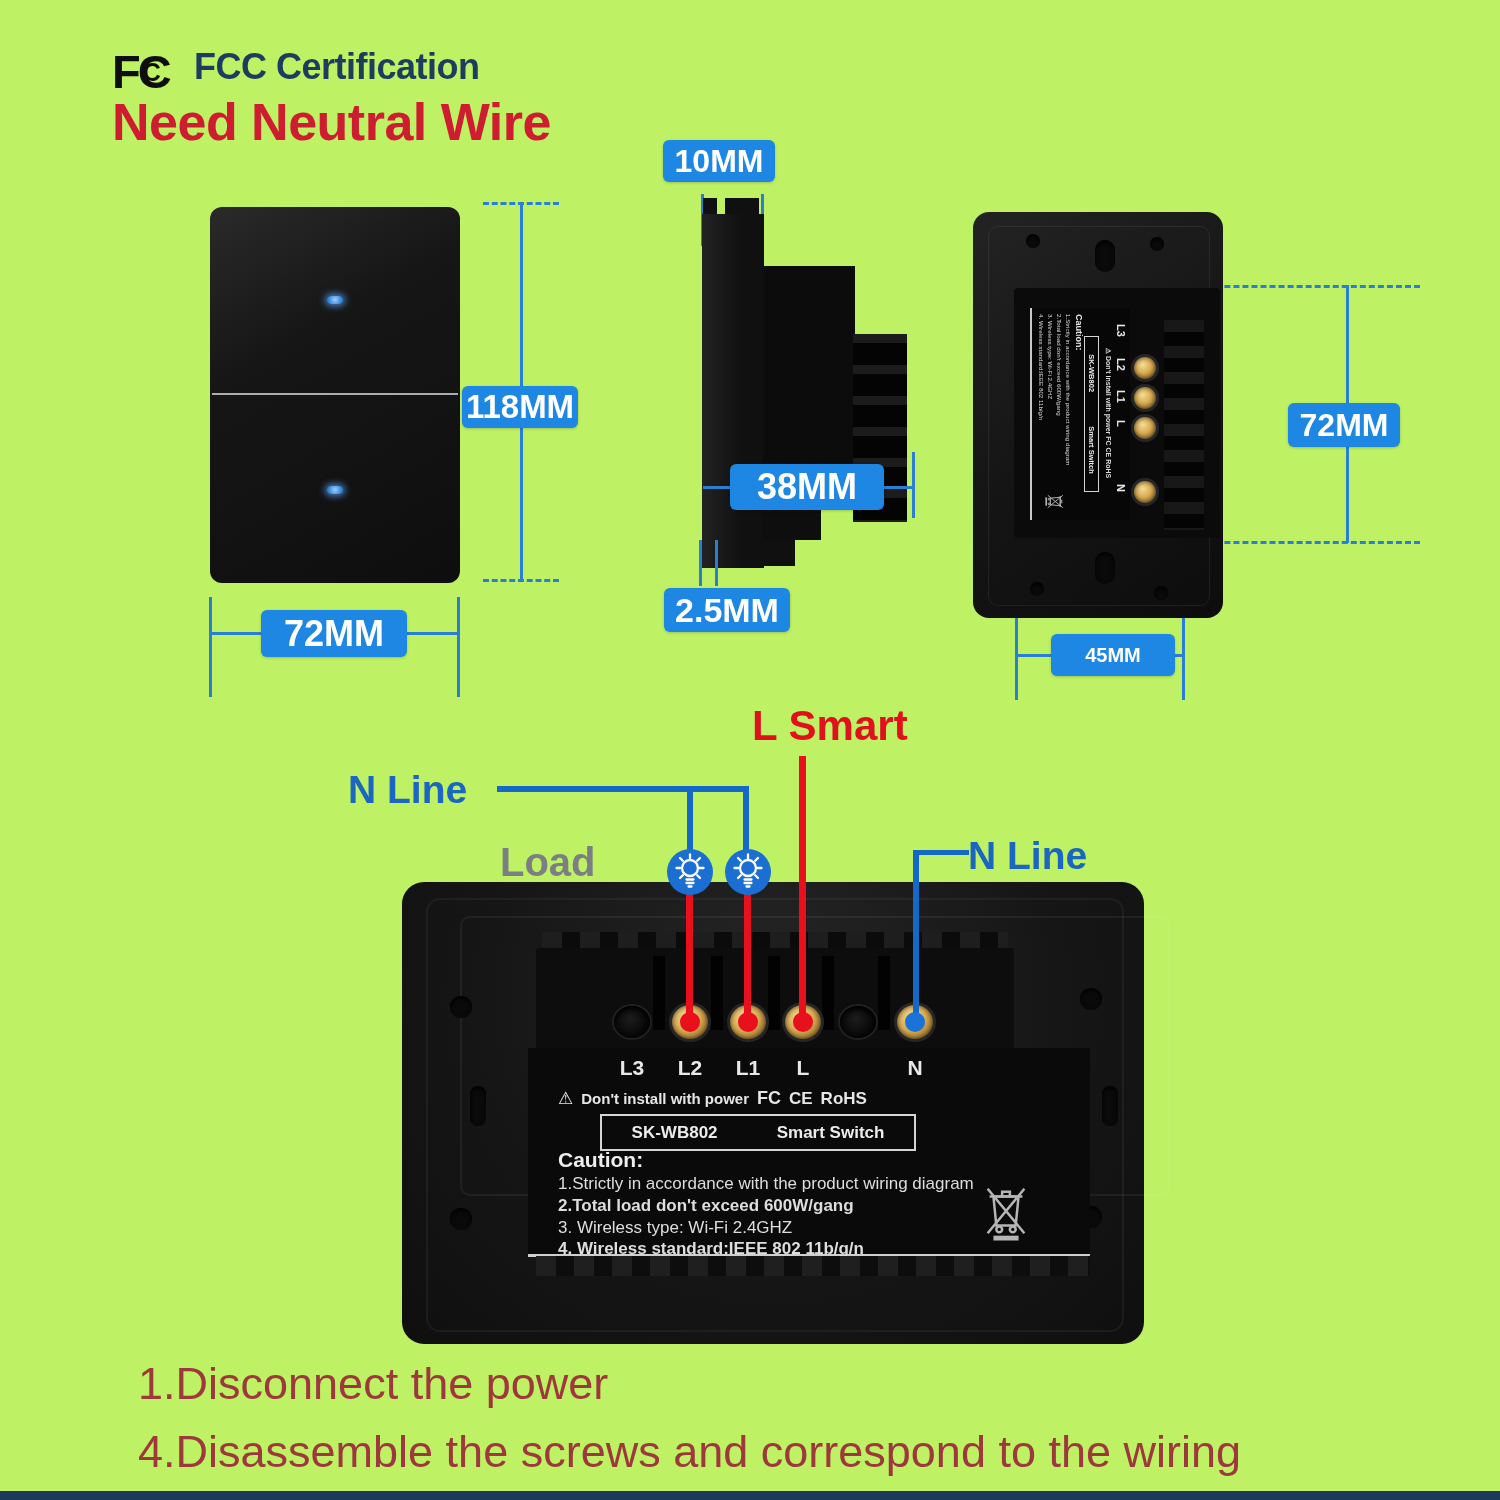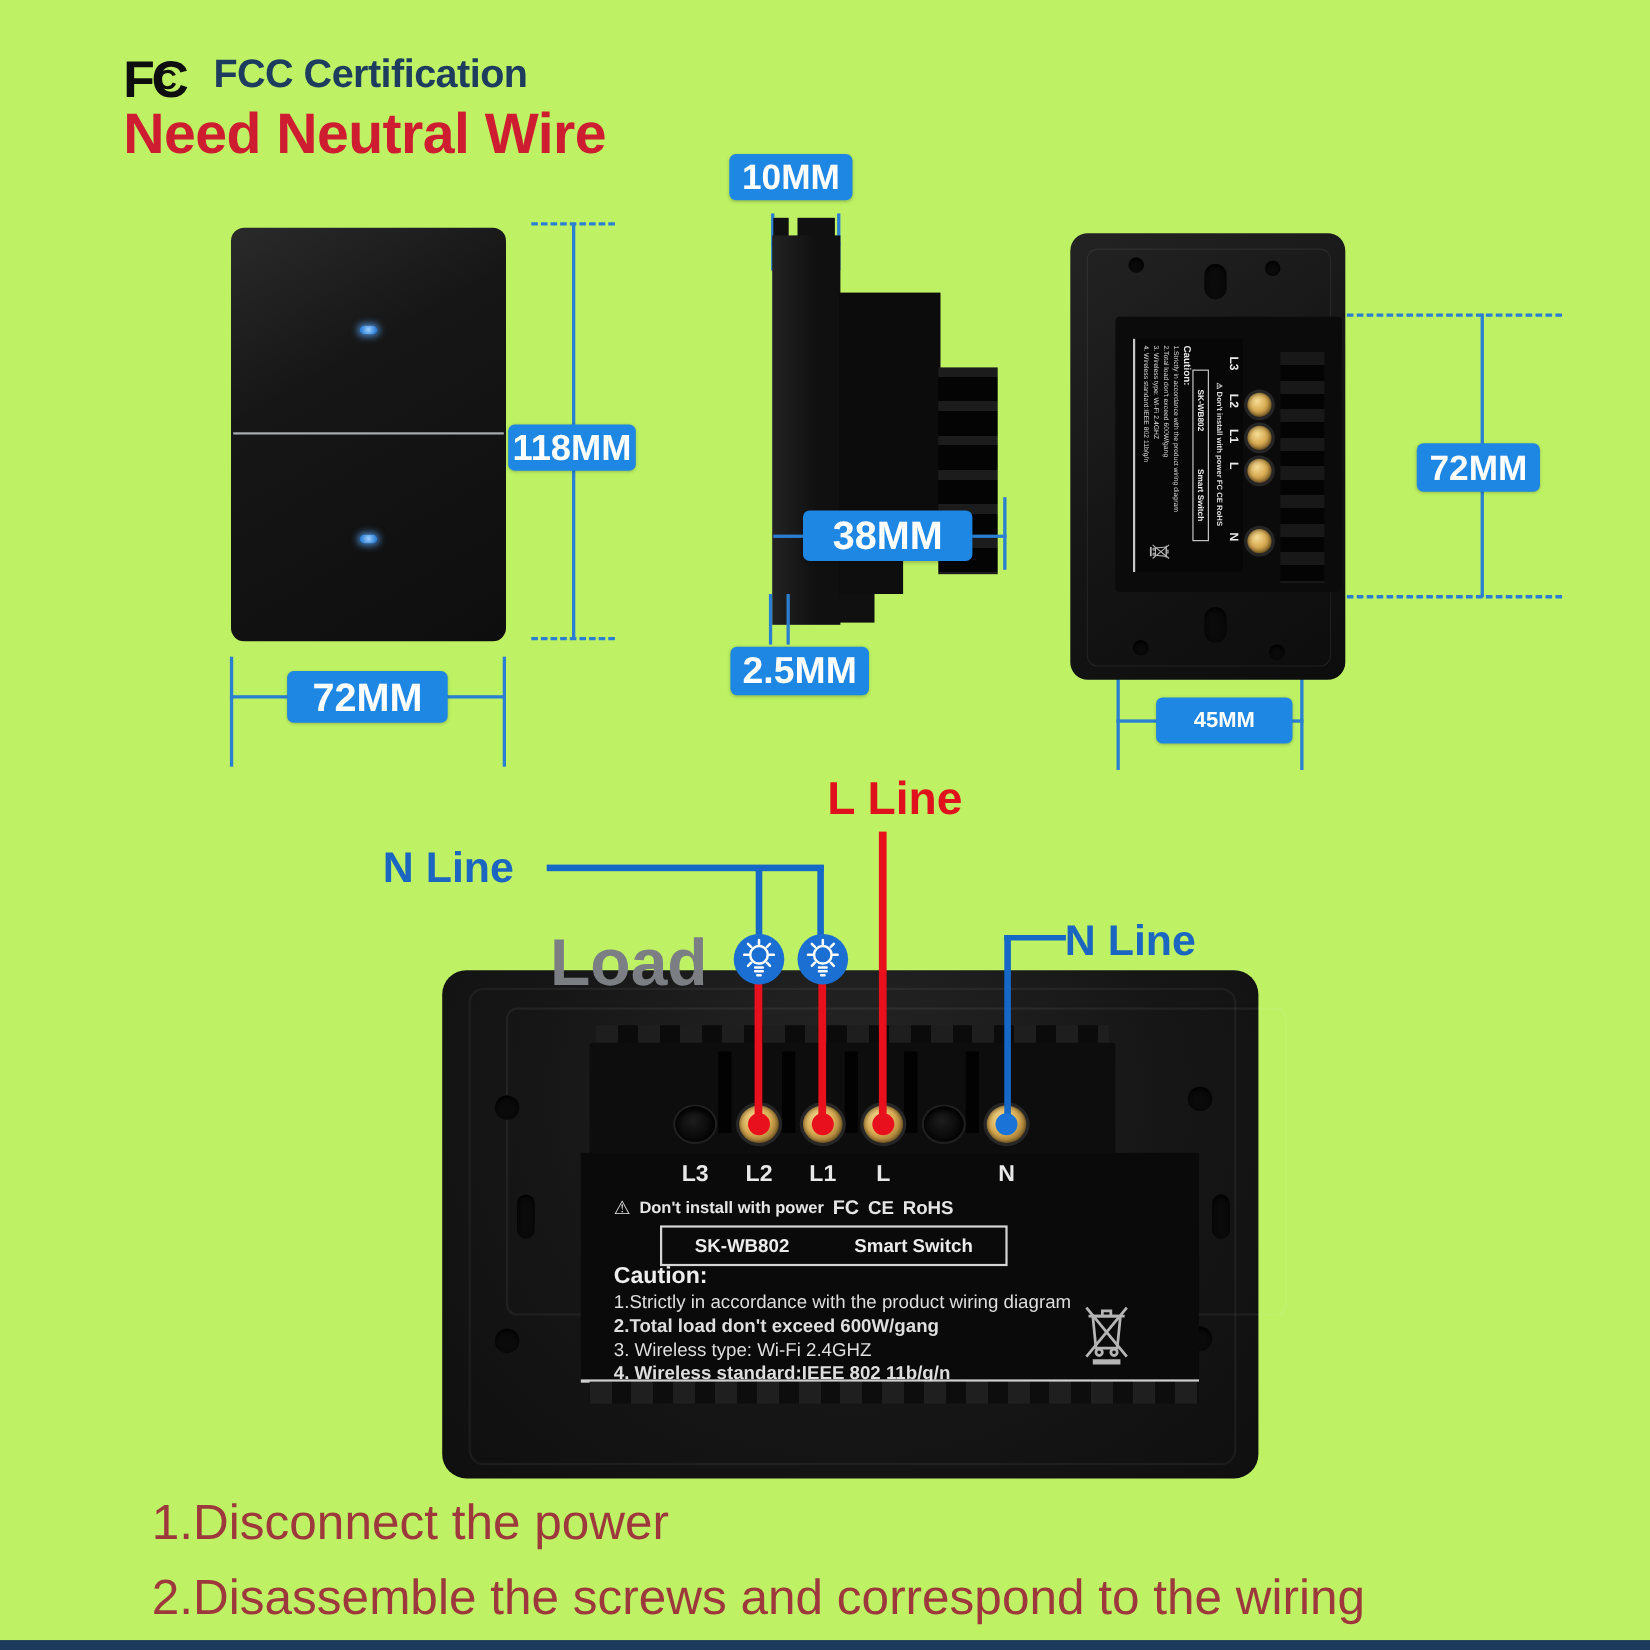--- a/index.html
+++ b/index.html
@@ -150,24 +150,24 @@
     <div class="dline" style="left:1346px;top:285px;width:3px;height:258px;"></div>
     <div class="badge" style="left:1288px;top:403px;width:112px;height:44px;font-size:32px;z-index:4;">72MM</div>
 
     <div class="dline" style="left:1015px;top:610px;width:3px;height:90px;"></div>
     <div class="dline" style="left:1182px;top:610px;width:3px;height:90px;"></div>
     <div class="dline" style="left:1015px;top:654px;width:170px;height:3px;"></div>
     <div class="badge" style="left:1051px;top:634px;width:124px;height:42px;font-size:20px;z-index:4;">45MM</div>
   </div>
 
   <div>
-    <div class="wlabel" style="left:752px;top:702px;font-size:42px;color:#e0111d;z-index:16;">L Line</div>
+    <div class="wlabel" style="left:752px;top:702px;font-size:42px;color:#e0111d;z-index:16;">L Smart</div>
     <div class="wlabel" style="left:348px;top:768px;font-size:39px;color:#1b66c0;z-index:16;">N Line</div>
     <div class="wlabel" style="left:968px;top:834px;font-size:39px;color:#1b66c0;z-index:16;">N Line</div>
-    <div class="abs" style="left:500px;top:840px;font-size:60px;font-weight:600;color:#7b7f84;z-index:16;">Load</div>
+    <div class="abs" style="left:500px;top:840px;font-size:40px;font-weight:600;color:#7b7f84;z-index:16;">Load</div>
 
     <div class="blue-wire" style="left:497px;top:786px;width:252px;height:6px;"></div>
     <div class="blue-wire" style="left:687px;top:787px;width:6px;height:64px;"></div>
     <div class="blue-wire" style="left:743px;top:787px;width:6px;height:64px;"></div>
     <div class="blue-wire" style="left:913px;top:850px;width:56px;height:5px;"></div>
     <div class="blue-wire" style="left:913px;top:850px;width:6px;height:175px;"></div>
     <div class="red-wire" style="left:686px;top:892px;width:7px;height:133px;"></div>
     <div class="red-wire" style="left:744px;top:892px;width:7px;height:133px;"></div>
     <div class="red-wire" style="left:799px;top:756px;width:7px;height:269px;"></div>
 
@@ -255,16 +255,16 @@
           <path d="M4 6L42 52M42 6L4 52"></path>
             <path d="M10 57h26" stroke-width="5"></path>
         </g>
       </svg>
     </div>
     <div class="abs" style="left:536px;top:1256px;width:554px;height:20px;z-index:12;
          background:repeating-linear-gradient(90deg,#1f1f1f 0 20px,#0d0d0d 20px 38px);"></div>
   </div>
 
   <div class="abs" style="left:138px;top:1358px;font-size:45px;font-weight:500;color:#9d383c;">1.Disconnect the power</div>
-  <div class="abs" style="left:138px;top:1426px;font-size:45px;font-weight:500;color:#9d383c;">2.Disassemble the screws and correspond to the wiring</div>
+  <div class="abs" style="left:138px;top:1426px;font-size:45px;font-weight:500;color:#9d383c;">4.Disassemble the screws and correspond to the wiring</div>
 
   <div class="abs" style="left:0;top:1491px;width:1500px;height:9px;background:#1c3a5c;"></div>
 </div>
 
 </body></html>

